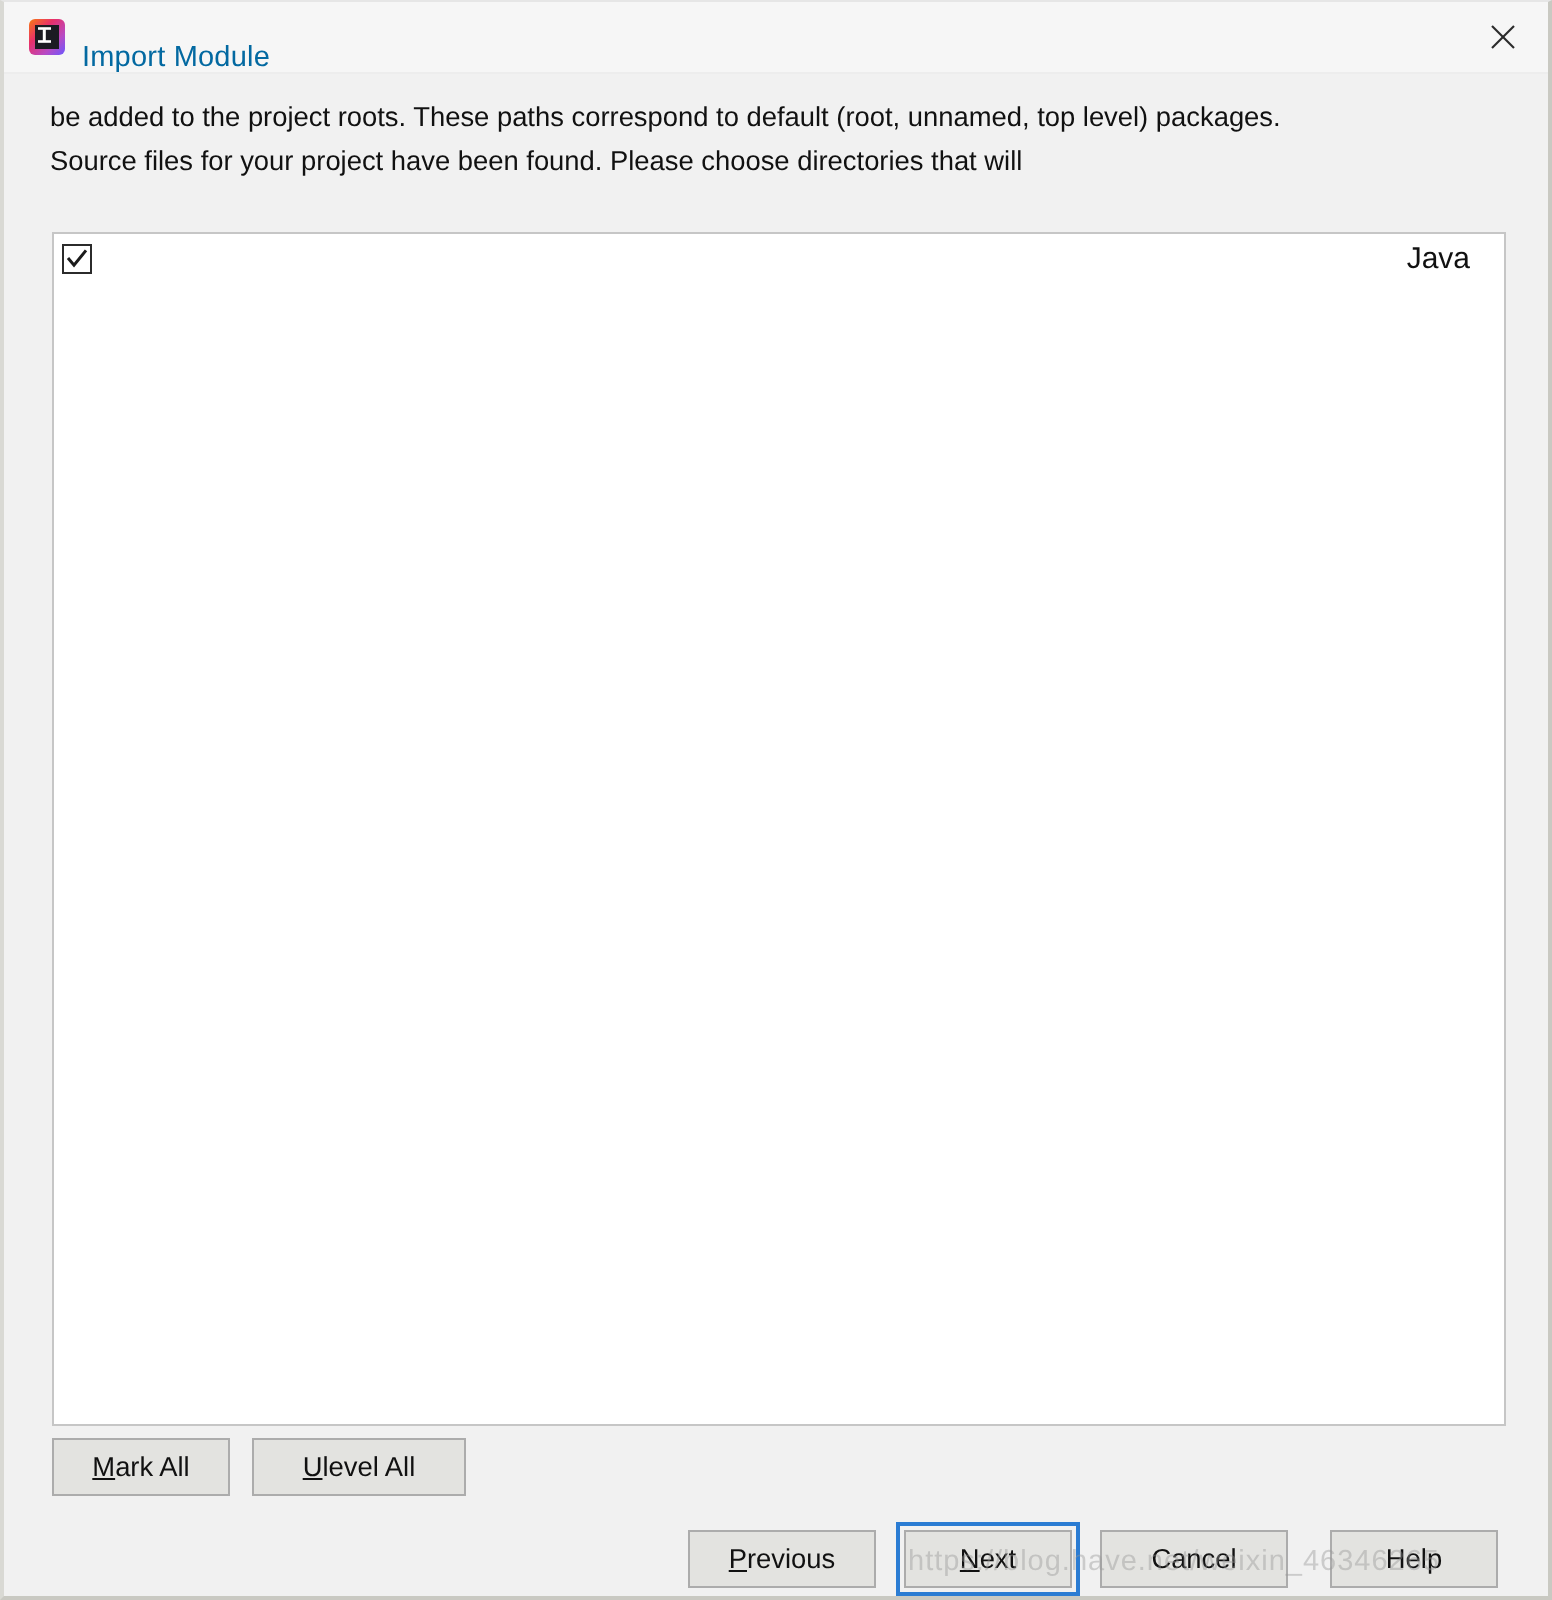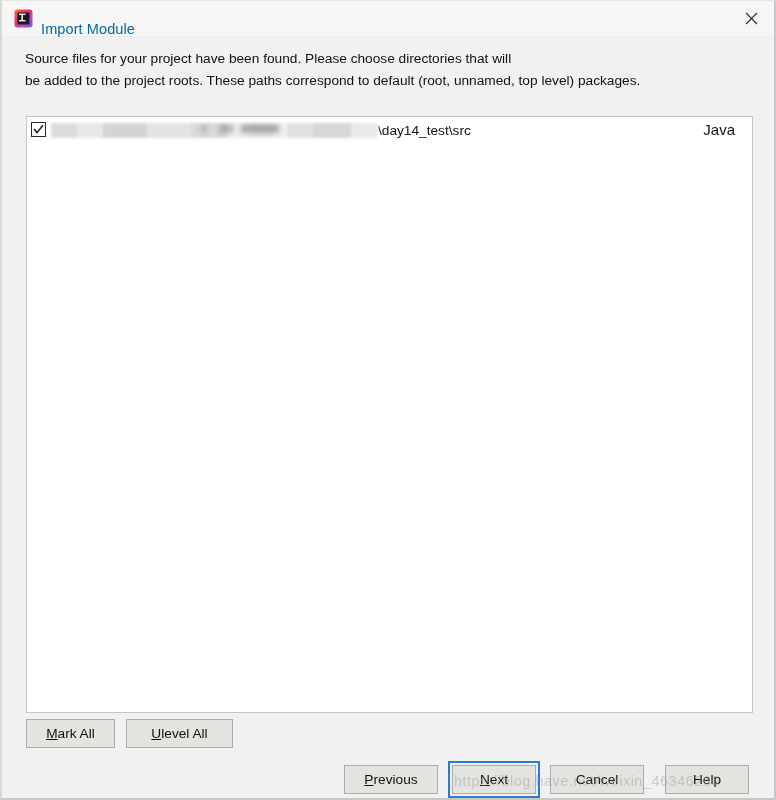--- a/index.html
+++ b/index.html
@@ -244,34 +244,30 @@
     <span class="titlebar-title">Import Module</span>
     <span class="close-button">
       <svg width="13" height="13" viewBox="0 0 13 13">
         <line x1="1" y1="1" x2="12" y2="12" stroke="#2b2b2b" stroke-width="1.1"></line>
         <line x1="12" y1="1" x2="1" y2="12" stroke="#2b2b2b" stroke-width="1.1"></line>
       </svg>
     </span>
   </div>
 
   <div class="description">
+    <div>be added to the project roots. These paths correspond to default (root, unnamed, top level) packages.</div>
     <div>Source files for your project have been found. Please choose directories that will</div>
-    <div>be added to the project roots. These paths correspond to default (root, unnamed, top level) packages.</div>
   </div>
 
   <div class="list-panel">
     <div class="list-row">
       <span class="row-checkbox">
         <svg width="11" height="11" viewBox="0 0 11 11">
           <polyline points="1,5 4,8.6 10,1.2" fill="none" stroke="#1b1b1b" stroke-width="1.5"></polyline>
         </svg>
-      </span>
-      <span class="row-path">
-        <span class="redact"></span>
-          <span class="path-visible">\day14_test\src</span>
       </span>
       <span class="row-type">Java</span>
     </div>
   </div>
 
   <div class="mark-row">
     <button class="btn btn-mark-all">
         <span style="text-decoration:underline">M</span>
         <span>ark All</span>
       </button>

